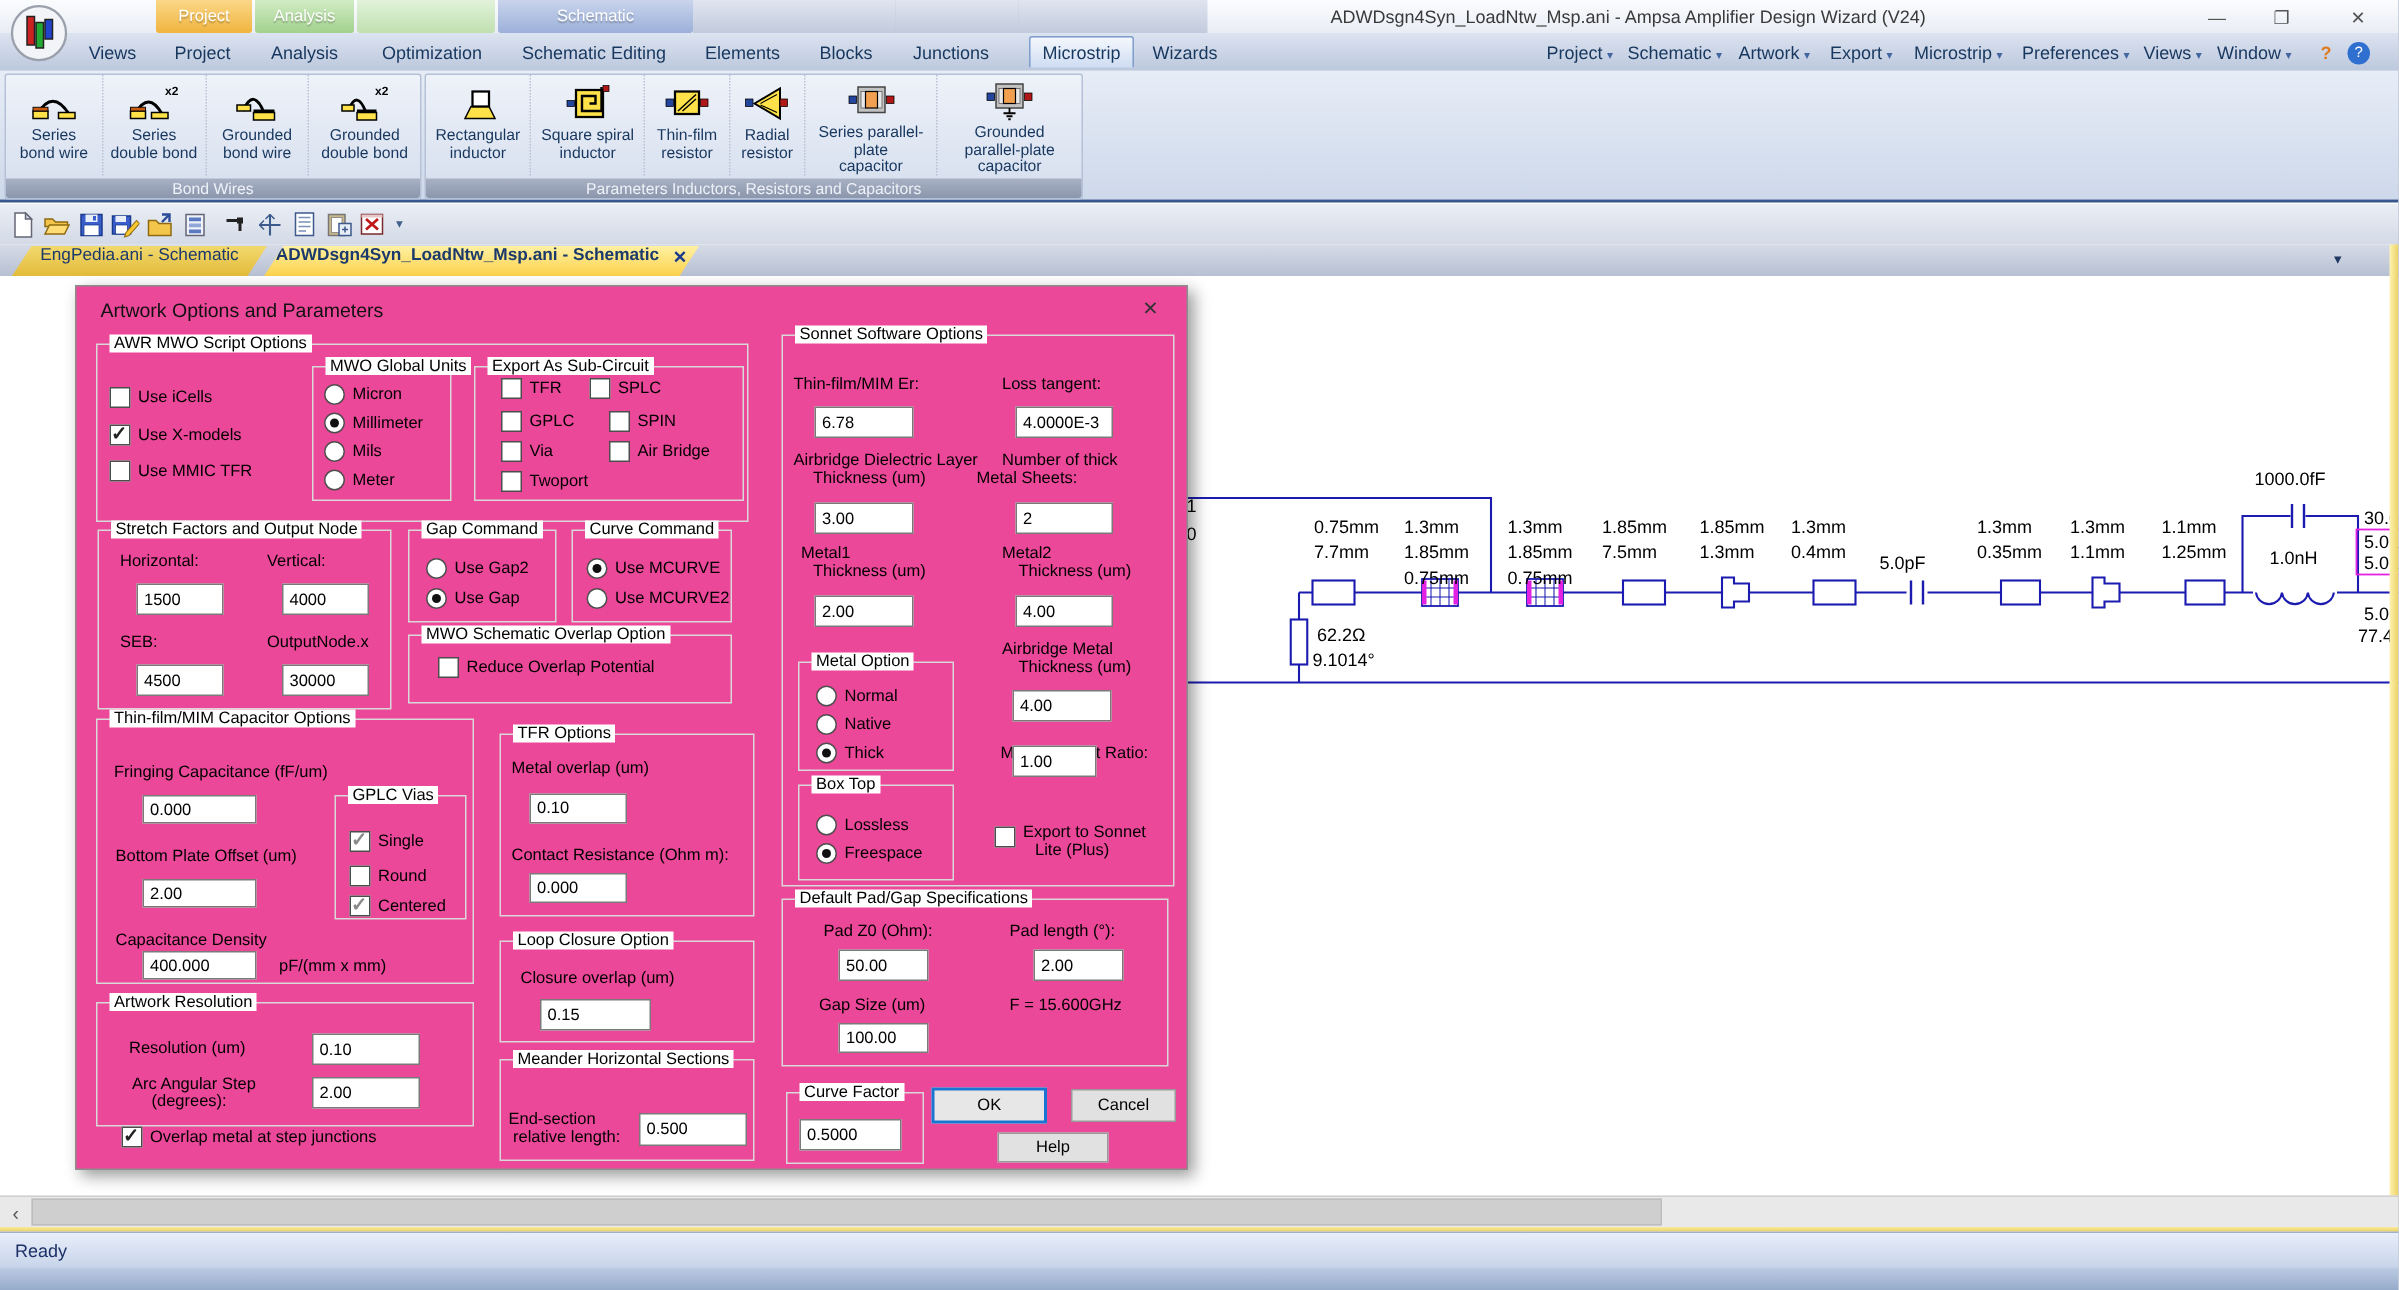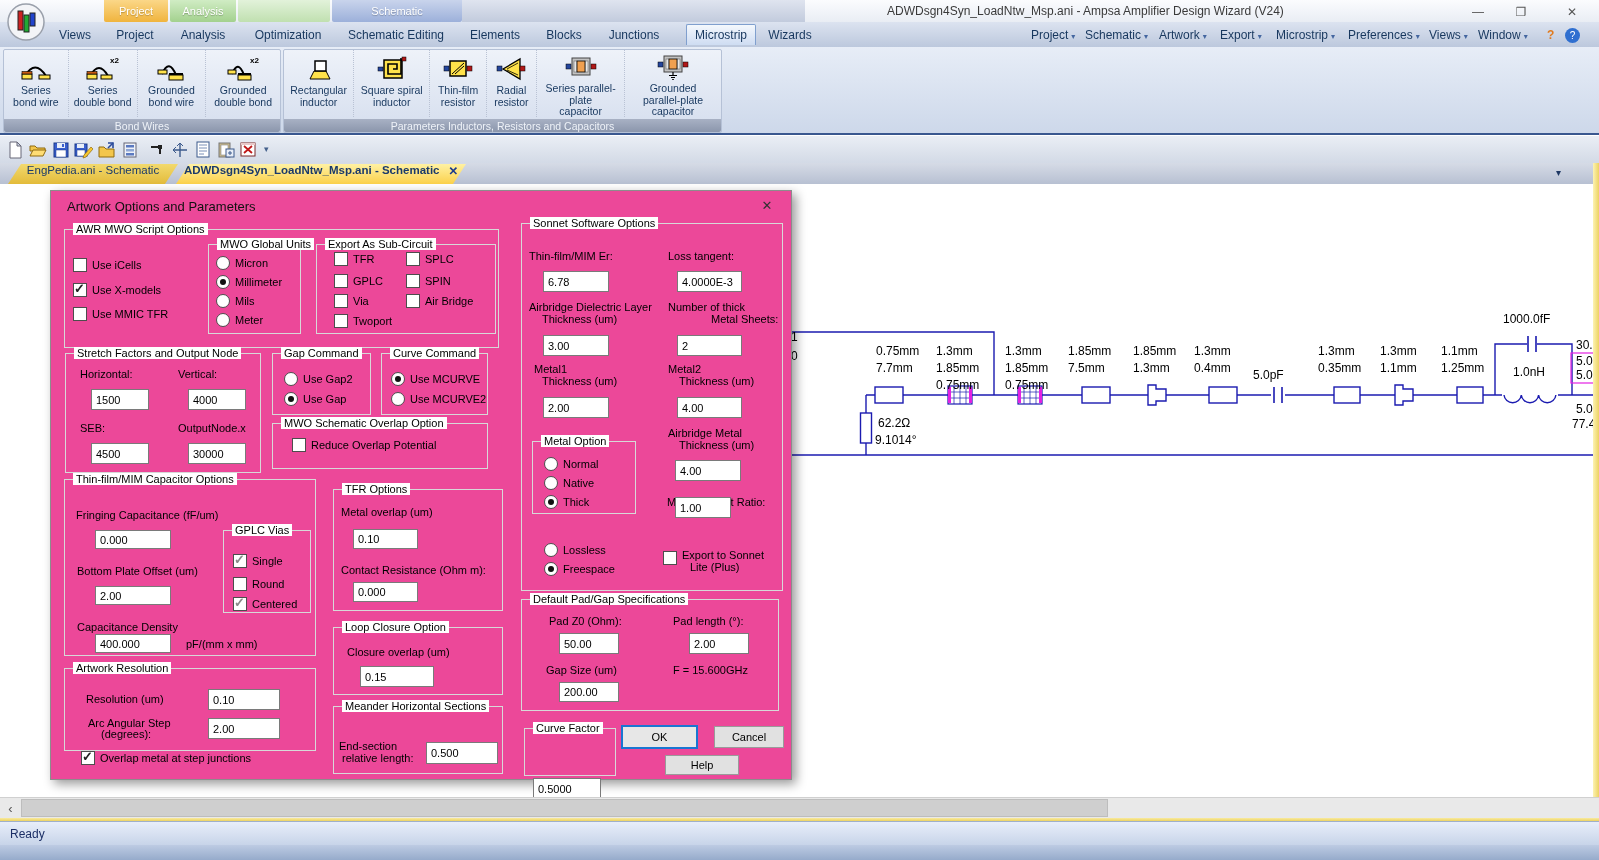--- a/index.html
+++ b/index.html
@@ -482,21 +482,21 @@
         <span>GPLC</span>
       </div>
     <div class="row" style="left:283px;top:103px;">
         <span class="cb"></span>
         <span>Via</span>
       </div>
     <div class="row" style="left:283px;top:123px;">
         <span class="cb"></span>
         <span>Twoport</span>
       </div>
-    <div class="row" style="left:355px;top:61px;">
+    <div class="row" style="left:342px;top:61px;">
         <span class="cb"></span>
         <span>SPLC</span>
       </div>
     <div class="row" style="left:355px;top:83px;">
         <span class="cb"></span>
         <span>SPIN</span>
       </div>
     <div class="row" style="left:355px;top:103px;">
         <span class="cb"></span>
         <span>Air Bridge</span>
@@ -639,21 +639,21 @@
     <span class="lbl" style="left:617px;top:59px;">Loss tangent:</span>
     <div class="inp" style="left:492px;top:80px;width:66px;height:21px;">
         <span>6.78</span>
       </div>
     <div class="inp" style="left:626px;top:80px;width:65px;height:21px;">
         <span>4.0000E-3</span>
       </div>
     <span class="lbl" style="left:478px;top:110px;">Airbridge Dielectric Layer</span>
     <span class="lbl" style="left:491px;top:122px;">Thickness (um)</span>
     <span class="lbl" style="left:617px;top:110px;">Number of thick</span>
-    <span class="lbl" style="left:660px;top:122px;">Metal Sheets:</span>
+    <span class="lbl" style="left:600px;top:122px;">Metal Sheets:</span>
     <div class="inp" style="left:492px;top:144px;width:66px;height:21px;">
         <span>3.00</span>
       </div>
     <div class="inp" style="left:626px;top:144px;width:65px;height:21px;">
         <span>2</span>
       </div>
     <span class="lbl" style="left:483px;top:172px;">Metal1</span>
     <span class="lbl" style="left:491px;top:184px;">Thickness (um)</span>
     <span class="lbl" style="left:617px;top:172px;">Metal2</span>
     <span class="lbl" style="left:628px;top:184px;">Thickness (um)</span>
@@ -683,20 +683,23 @@
     <span class="lbl" style="left:617px;top:236px;">Airbridge Metal</span>
     <span class="lbl" style="left:628px;top:248px;">Thickness (um)</span>
     <div class="inp" style="left:624px;top:269px;width:66px;height:21px;">
         <span>4.00</span>
       </div>
     <span class="lbl" style="left:616px;top:305px;">Metal Current Ratio:</span>
     <div class="inp" style="left:624px;top:306px;width:56px;height:21px;">
         <span>1.00</span>
       </div>
 
+    <div class="grp" style="left:481px;top:332px;width:104px;height:64px;">
+      <span class="gt">Box Top</span>
+    </div>
     <div class="row" style="left:493px;top:352px;">
         <span class="rd"></span>
         <span>Lossless</span>
       </div>
     <div class="row" style="left:493px;top:371px;">
         <span class="rd on"></span>
         <span>Freespace</span>
       </div>
 
     <div class="row" style="left:612px;top:358px;align-items:flex-start;height:auto;">
@@ -711,27 +714,27 @@
     <span class="lbl" style="left:622px;top:424px;">Pad length (°):</span>
     <div class="inp" style="left:508px;top:442px;width:60px;height:21px;">
         <span>50.00</span>
       </div>
     <div class="inp" style="left:638px;top:442px;width:60px;height:21px;">
         <span>2.00</span>
       </div>
     <span class="lbl" style="left:495px;top:473px;">Gap Size (um)</span>
     <span class="lbl" style="left:622px;top:473px;">F = 15.600GHz</span>
     <div class="inp" style="left:508px;top:491px;width:60px;height:20px;">
-        <span>200.00</span>
+        <span>100.00</span>
       </div>
 
     <div class="grp" style="left:473px;top:537px;width:92px;height:48px;">
       <span class="gt">Curve Factor</span>
     </div>
-    <div class="inp" style="left:482px;top:555px;width:68px;height:21px;margin-top:32px;">
+    <div class="inp" style="left:482px;top:555px;width:68px;height:21px;">
         <span>0.5000</span>
       </div>
 
     <div class="btn primary" style="left:570px;top:534px;width:77px;height:24px;">OK</div>
     <div class="btn" style="left:663px;top:535px;width:70px;height:22px;">Cancel</div>
     <div class="btn" style="left:614px;top:564px;width:74px;height:20px;">Help</div>
   </div>
 
   <div id="hscroll">
     <span id="harrow">‹</span>

